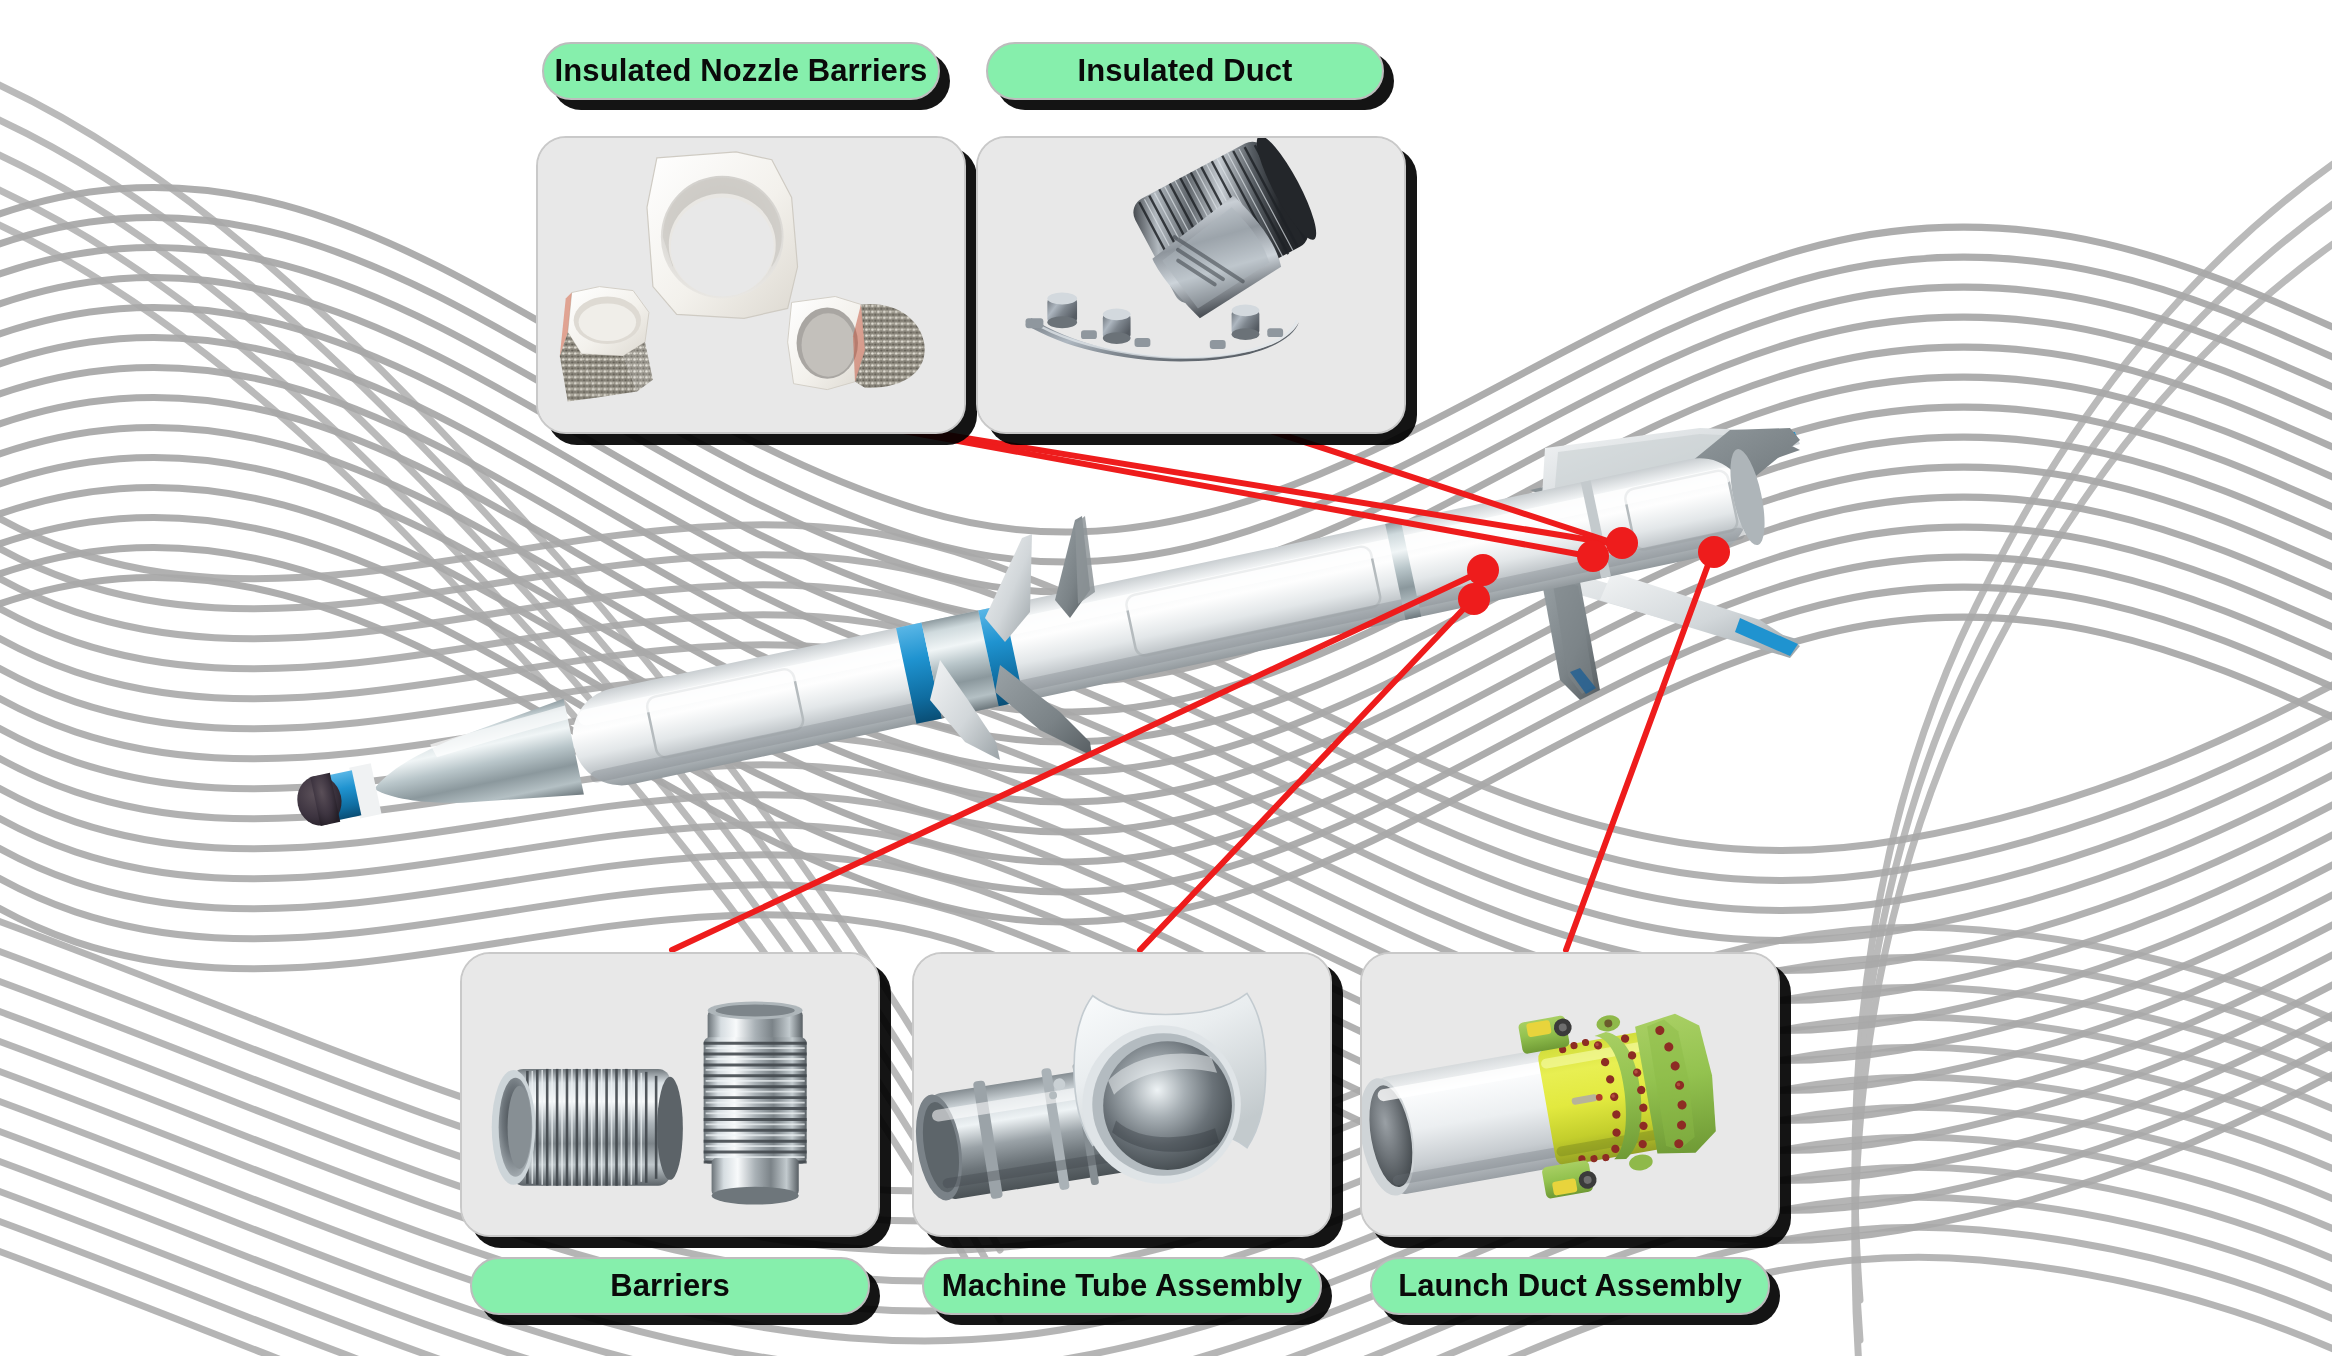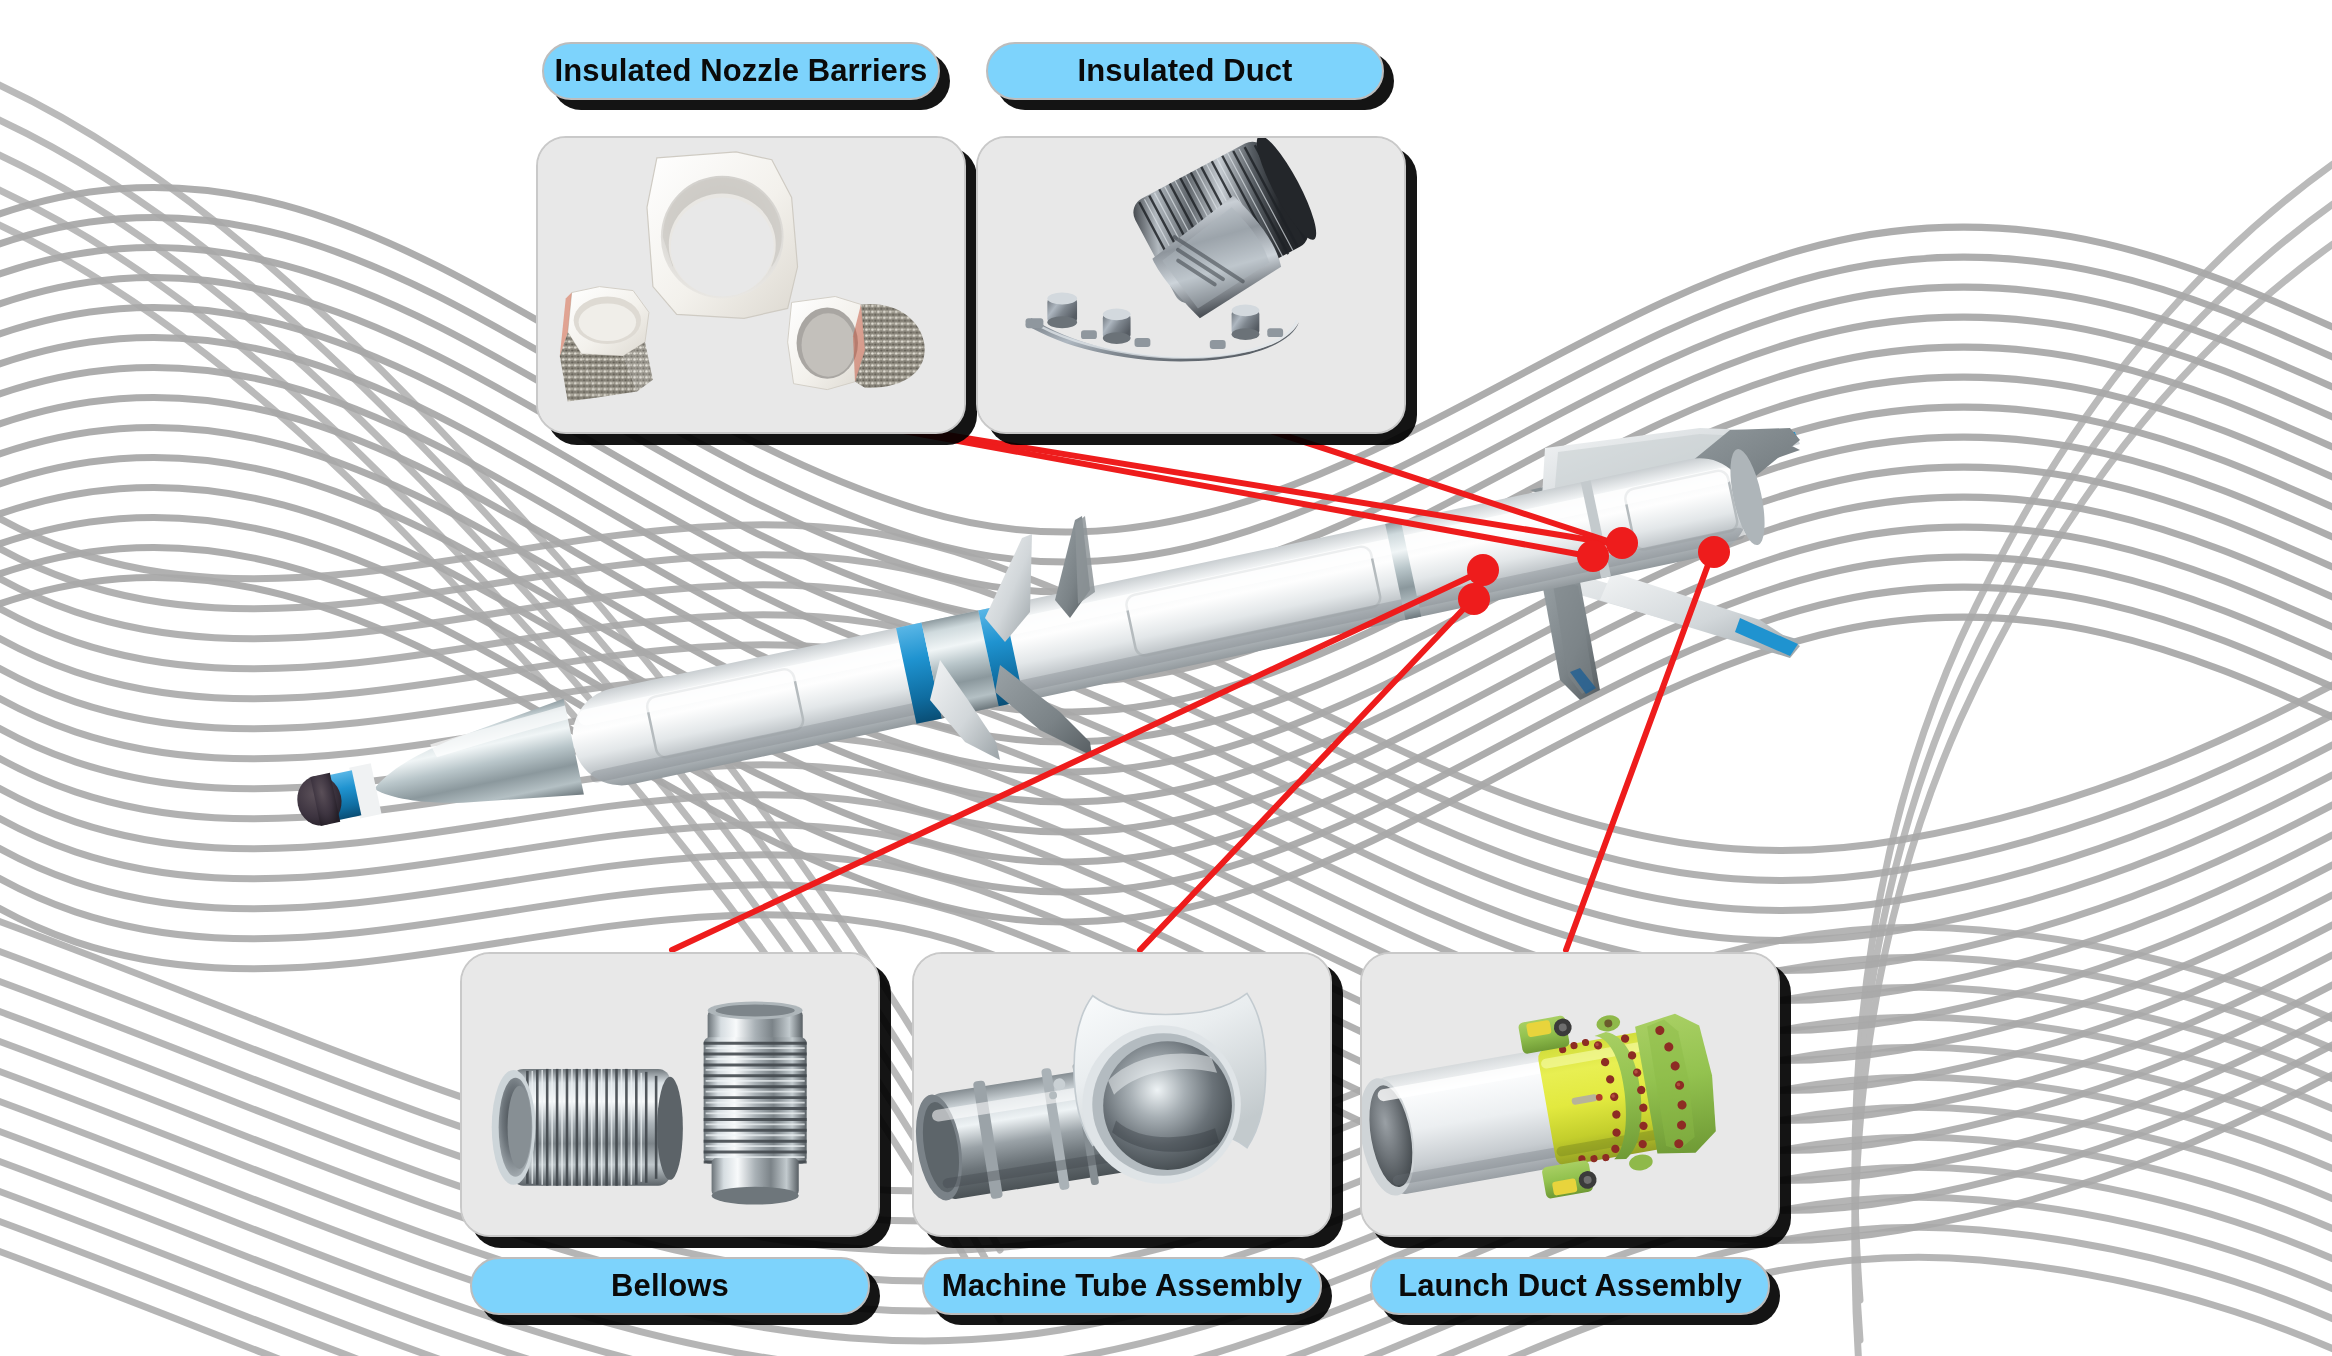--- a/index.html
+++ b/index.html
@@ -20,21 +20,21 @@
   
   .callout-layer { position:absolute; inset:0; z-index:3; pointer-events:none; }
 
   
   .card {
     position:absolute;
     z-index:5;
   }
   .card-title {
     position:absolute;
-    background:#7dd3fc;
+    background:#86efac;
     border-radius:999px;
     border:2px solid #bdbdbd;
     box-shadow: 10px 10px 0 0 rgba(0,0,0,0.92);
     display:flex; align-items:center; justify-content:center;
     height:58px;
     font-size:31px;
     font-weight:bold;
     color:#0a0a0a;
     letter-spacing:0.1px;
     white-space:nowrap;
@@ -528,21 +528,21 @@
             <line x1="246" y1="172" x2="346" y2="172"></line>
             <line x1="246" y1="183" x2="346" y2="183"></line>
             <line x1="246" y1="194" x2="346" y2="194"></line>
             <line x1="246" y1="205" x2="346" y2="205"></line>
           </g>
           <rect x="252" y="206" width="88" height="38" rx="5" fill="url(#blwV)"></rect>
           <ellipse cx="296" cy="244" rx="44" ry="9" fill="#6e767b"></ellipse>
         </g>
       </svg>
     </div>
-    <div class="card-title">Bellows</div>
+    <div class="card-title">Barriers</div>
   </div>
 
   <div class="card card-bottom" id="card-machine" style="left:912px; top:952px; width:358px; height:370px;">
     <div class="card-body">
       <svg class="art" viewBox="0 0 420 285" preserveAspectRatio="none">
         <defs>
           <linearGradient id="mtBody" x1="0" y1="0" x2="0" y2="1">
             <stop offset="0%" stop-color="#858d92"></stop>
             <stop offset="16%" stop-color="#cfd6da"></stop>
             <stop offset="34%" stop-color="#eef3f5"></stop>

